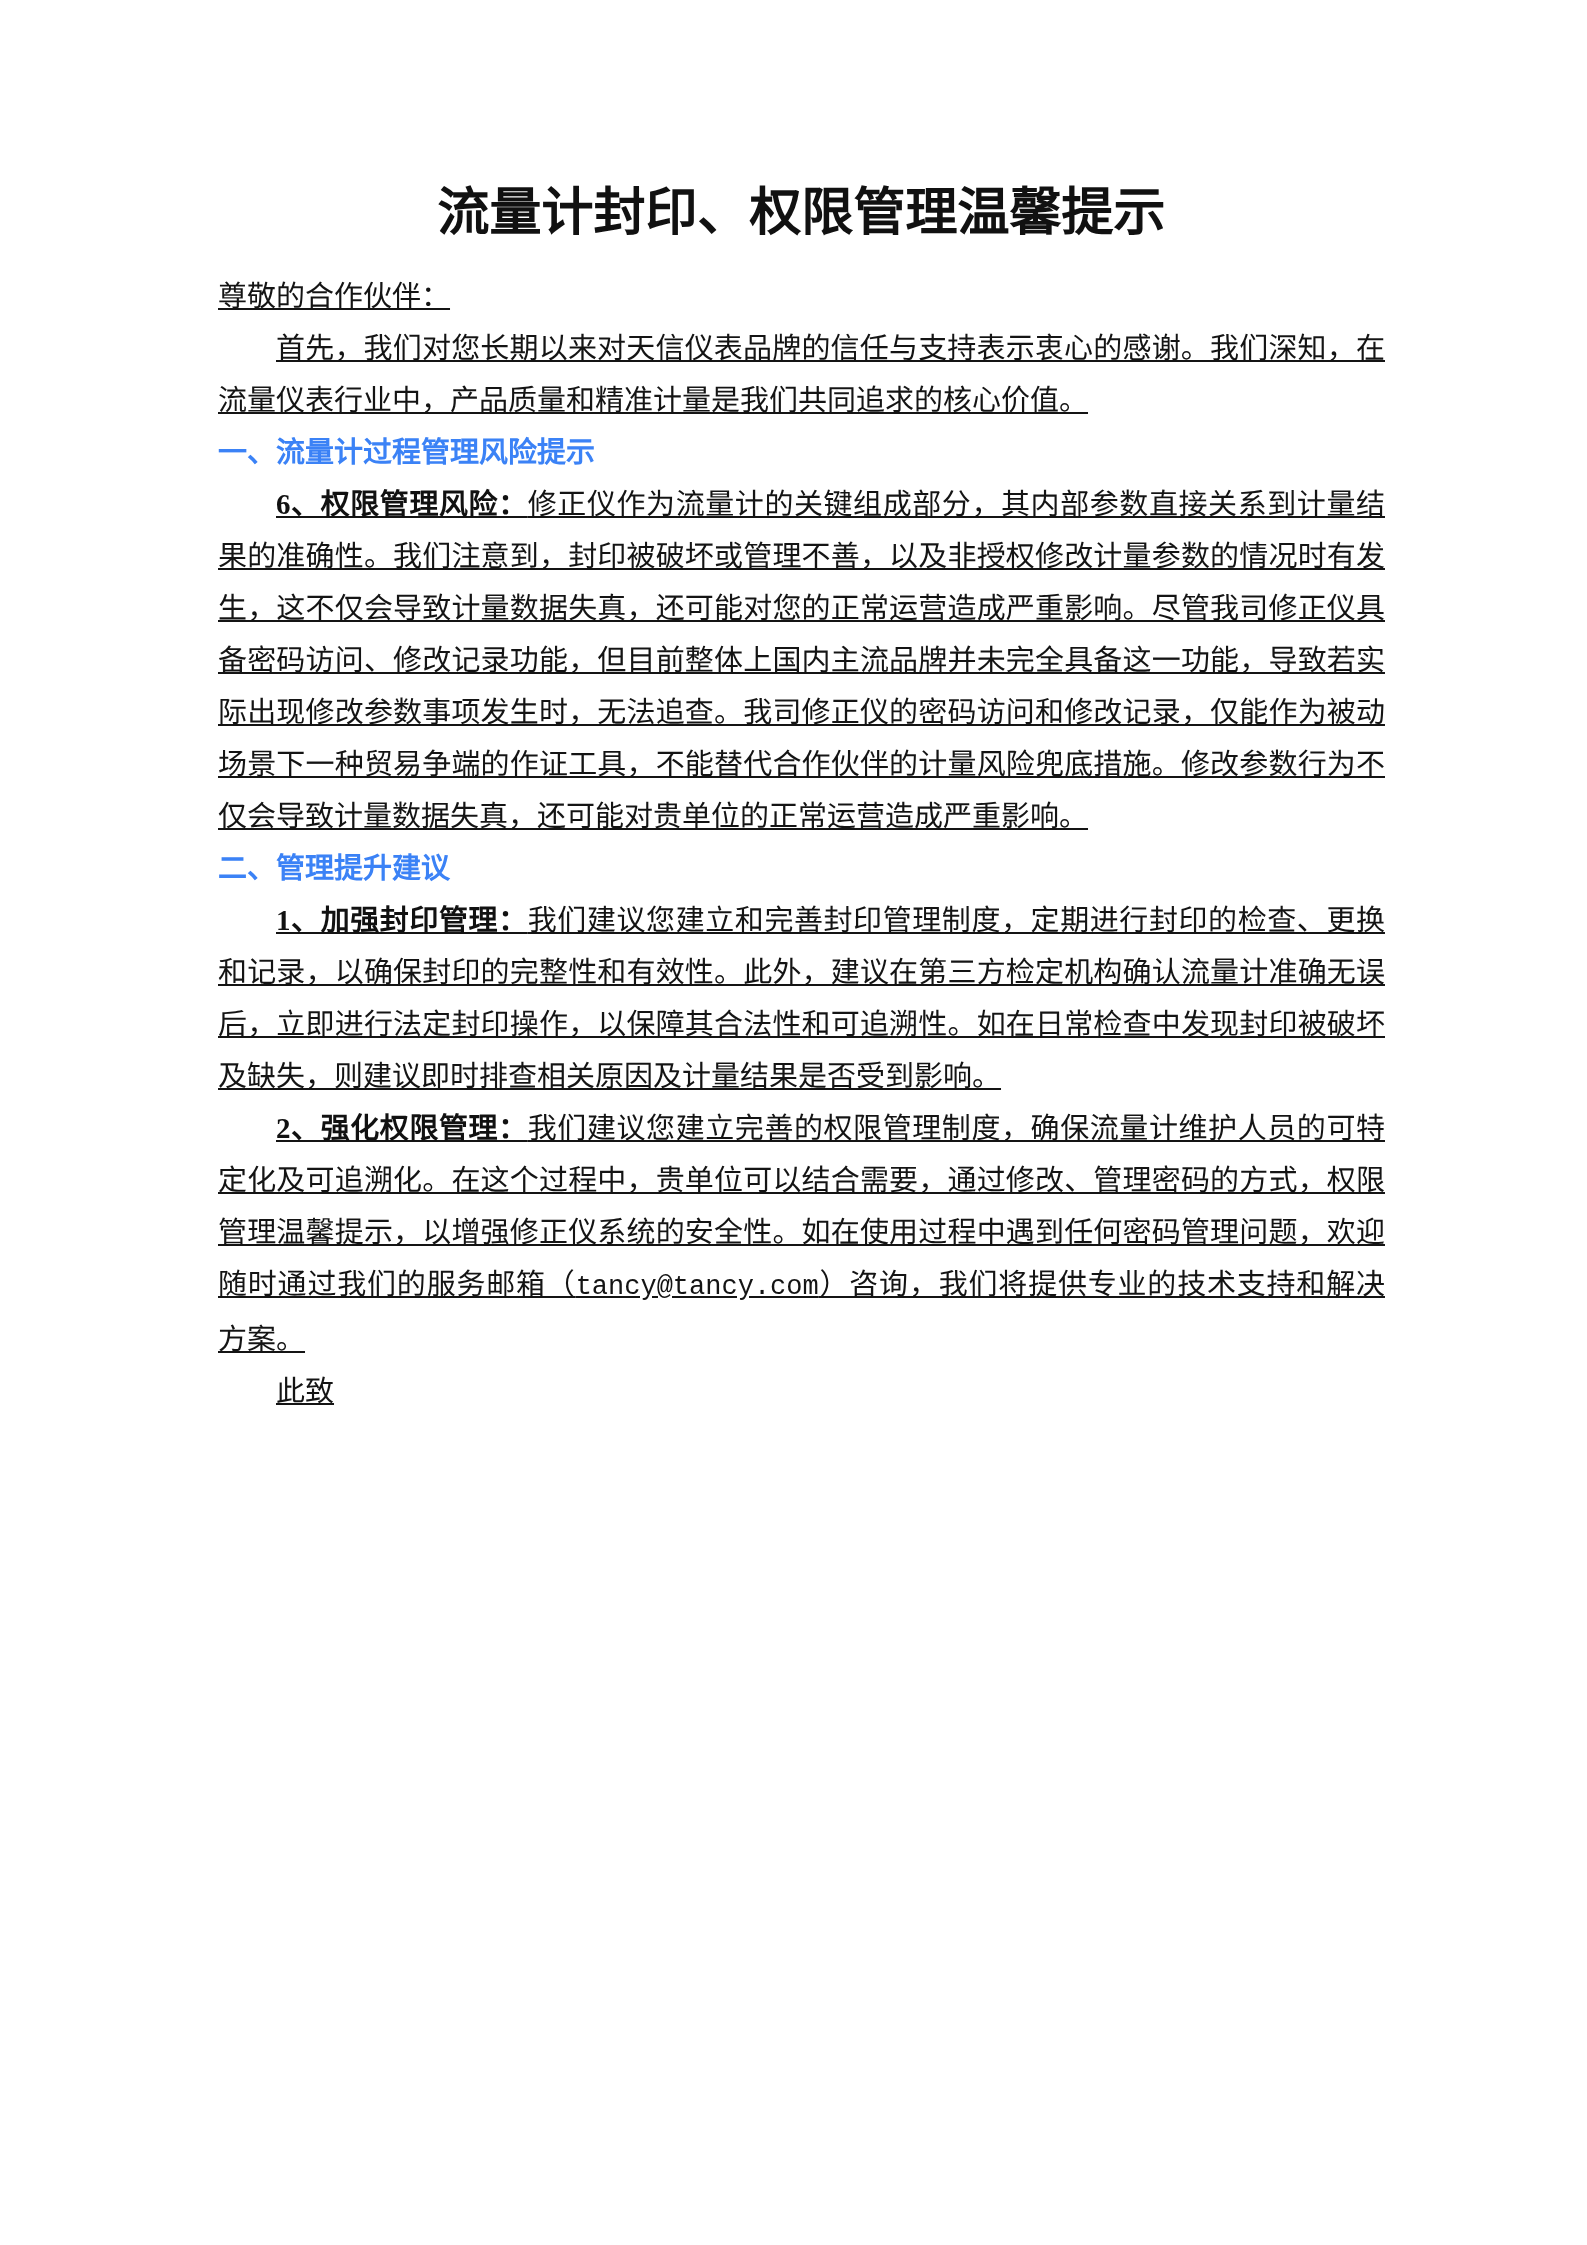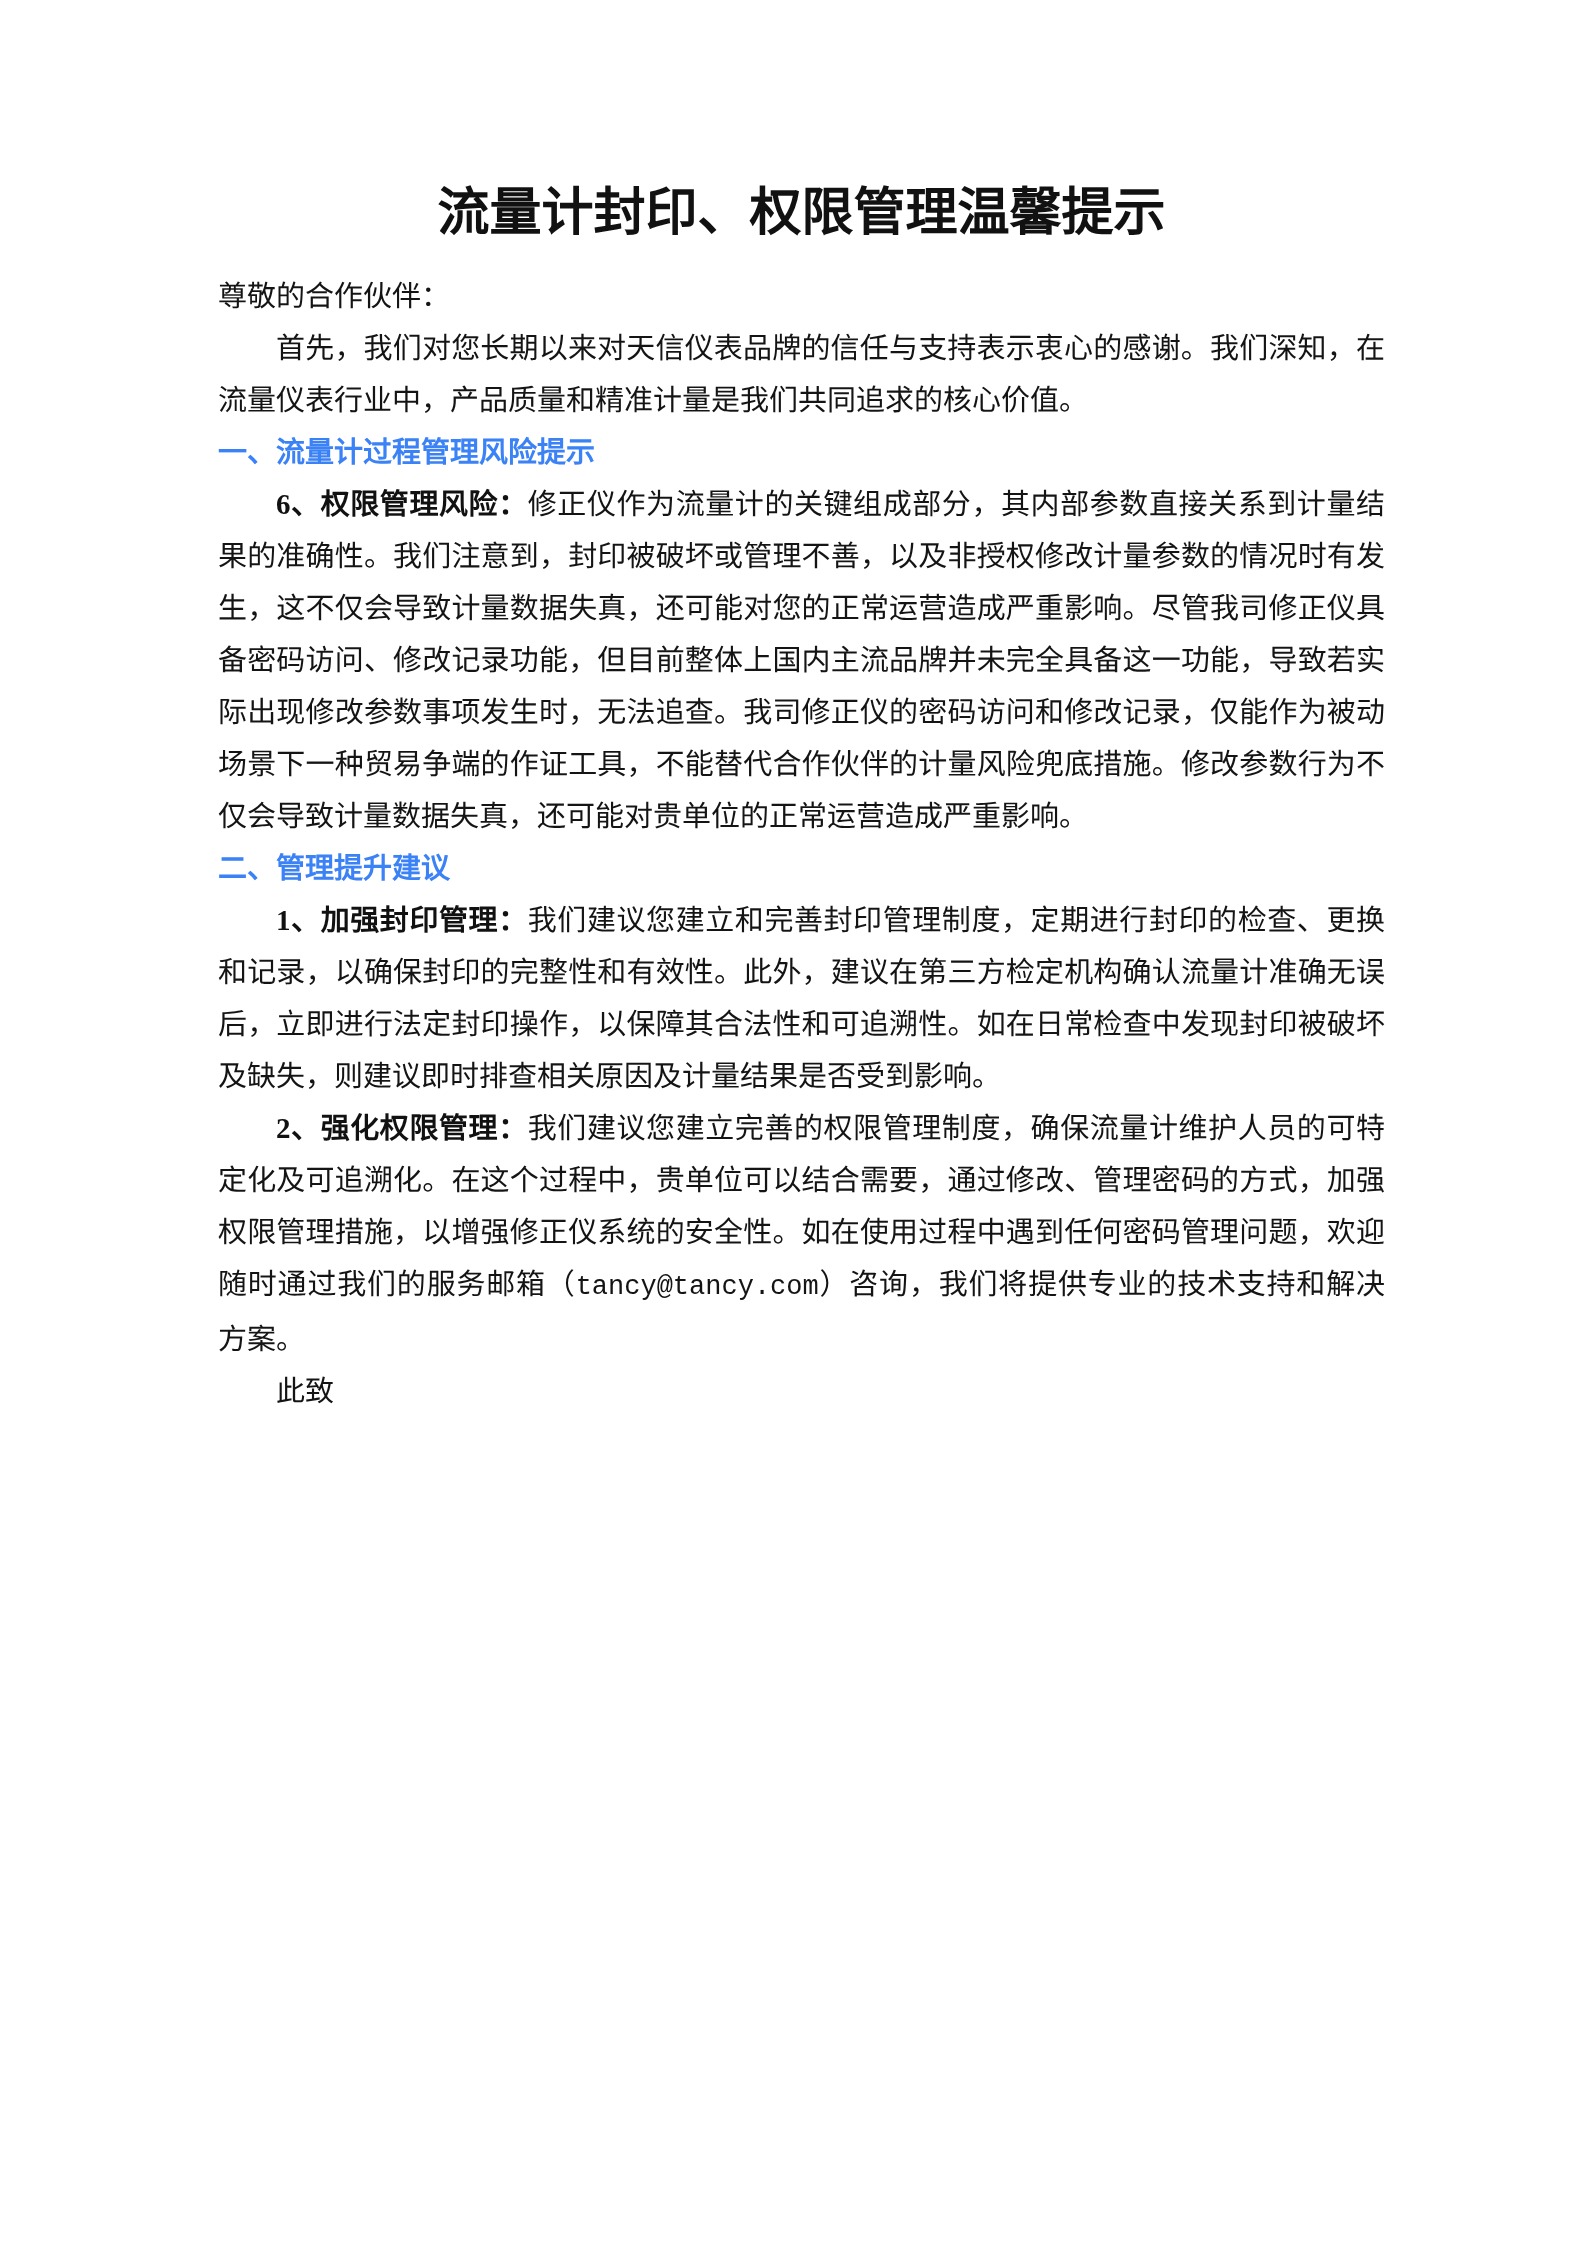--- a/index.html
+++ b/index.html
@@ -30,20 +30,21 @@
     font-weight: 700;
     color: #111111;
     letter-spacing: 0;
   }
   p {
     margin: 0;
     padding: 0;
     text-align: justify;
     text-justify: inter-ideograph;
     word-break: break-all;
+    text-decoration: underline;
   }
   .indent {
     text-indent: 2em;
   }
   .heading {
     margin: 0;
     font-size: 29px;
     line-height: 52px;
     font-weight: 700;
     color: #3b82f6;
@@ -72,19 +73,19 @@
 
   <h2 class="heading">一、流量计过程管理风险提示</h2>
 
 
   <p class="indent"><span class="b">6、权限管理风险：</span><span>修正仪作为流量计的关键组成部分，其内部参数直接关系到计量结果的准确性。我们注意到，封印被破坏或管理不善，以及非授权修改计量参数的情况时有发生，这不仅会导致计量数据失真，还可能对您的正常运营造成严重影响。尽管我司修正仪具备密码访问、修改记录功能，但目前整体上国内主流品牌并未完全具备这一功能，导致若实际出现修改参数事项发生时，无法追查。我司修正仪的密码访问和修改记录，仅能作为被动场景下一种贸易争端的作证工具，不能替代合作伙伴的计量风险兜底措施。修改参数行为不仅会导致计量数据失真，还可能对贵单位的正常运营造成严重影响。</span></p>
 
   <h2 class="heading">二、管理提升建议</h2>
 
   <p class="indent"><span class="b">1、加强封印管理：</span><span>我们建议您建立和完善封印管理制度，定期进行封印的检查、更换和记录，以确保封印的完整性和有效性。此外，建议在第三方检定机构确认流量计准确无误后，立即进行法定封印操作，以保障其合法性和可追溯性。如在日常检查中发现封印被破坏及缺失，则建议即时排查相关原因及计量结果是否受到影响。</span></p>
 
-  <p class="indent"><span class="b">2、强化权限管理：</span><span>我们建议您建立完善的权限管理制度，确保流量计维护人员的可特定化及可追溯化。在这个过程中，贵单位可以结合需要，通过修改、管理密码的方式，加强权限管理措施，以增强修正仪系统的安全性。如在使用过程中遇到任何密码管理问题，欢迎随时通过我们的服务邮箱（</span><span class="email">tancy@tancy.com</span><span>）咨询，我们将提供专业的技术支持和解决方案。</span></p>
+  <p class="indent"><span class="b">2、强化权限管理：</span><span>我们建议您建立完善的权限管理制度，确保流量计维护人员的可特定化及可追溯化。在这个过程中，贵单位可以结合需要，通过修改、管理密码的方式，权限管理温馨提示，以增强修正仪系统的安全性。如在使用过程中遇到任何密码管理问题，欢迎随时通过我们的服务邮箱（</span><span class="email">tancy@tancy.com</span><span>）咨询，我们将提供专业的技术支持和解决方案。</span></p>
 
 
   <p class="indent">此致</p>
 
 
 </div>
 
 </body></html>

